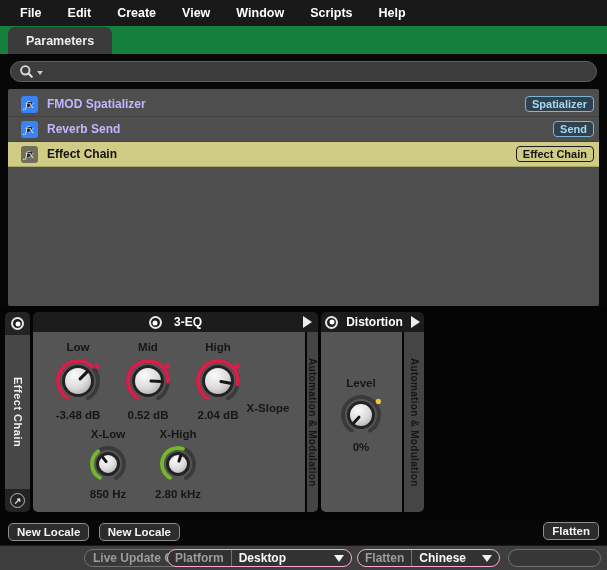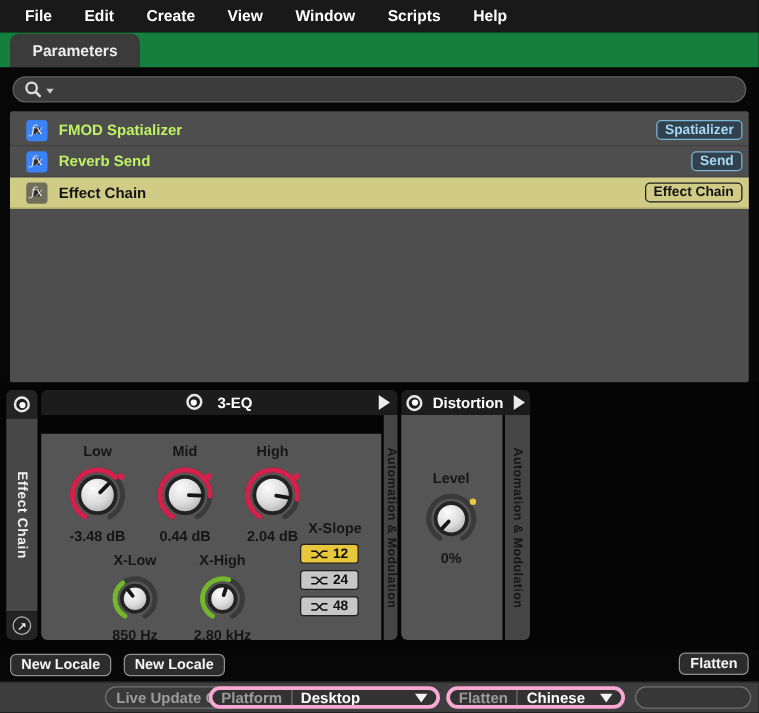--- a/index.html
+++ b/index.html
@@ -33,21 +33,21 @@
   
   .list { position:absolute; left:8px; top:35px; width:591px; height:217px; background:#4e4e4e;
           border-radius:2px; padding-top:3px; }
   .row { height:25px; display:flex; align-items:center; padding-left:13px; position:relative;
          border-bottom:1px solid #424242; }
   .row.selected { background:#d0cc86; border-bottom:1px solid #aaa868; }
   .fx-icon { width:17px; height:17px; background:#2b2b2b; border:6px solid #3b82f6; border-radius:3px;
              display:flex; align-items:center; justify-content:center; color:#e2e2e2;
              font-family:"DejaVu Serif", serif; font-style:italic; font-size:10px; flex:0 0 auto; }
   .row.selected .fx-icon { border-color:#6f6f5a; }
-  .row-name { margin-left:9px; font-weight:bold; font-size:12px; color:#bef264; }
+  .row-name { margin-left:9px; font-weight:bold; font-size:12px; color:#c4b5fd; }
   .row.selected .row-name { color:#141414; }
   .badge { position:absolute; right:5px; top:50%; transform:translateY(-50%); padding:1px 6px;
            border-radius:4px; font-weight:bold; font-size:11px; white-space:nowrap; }
   .badge.blue { color:#a5d8f3; border:1px solid #7cb6d6; background:#31424e; }
   .badge.dark { color:#141414; border:1px solid #1c1c1c; background:transparent; }
 
   
   .deck { position:absolute; left:0; top:252px; width:607px; height:214px; background:#050505; }
 
   .rack { position:absolute; left:5px; top:6px; width:25px; height:200px; display:flex; flex-direction:column; }
@@ -64,29 +64,29 @@
                   width:5px; height:5px; border-radius:50%; background:#fff; }
   .open-circle { width:15px; height:15px; border:1.5px solid #b5b5b5; border-radius:50%;
                  display:flex; align-items:center; justify-content:center; color:#eaeaea;
                  font-size:9px; font-weight:bold; }
 
   .unit { position:absolute; top:6px; height:200px; display:flex; flex-direction:column; }
   .unit.eq   { left:33px;  width:285px; }
   .unit.dist { left:321px; width:103px; }
   .unit-header { height:20px; background:#1c1c1c; border-radius:5px 5px 0 0; position:relative;
                  display:flex; align-items:center; }
-  .header-center { position:absolute; left:0; right:0; display:flex; align-items:flex-start;
+  .header-center { position:absolute; left:0; right:0; display:flex; align-items:flex-end;
                    justify-content:center; gap:12px; }
   .unit-title { color:#fff; font-weight:bold; font-size:12px; }
   .fold { width:0; height:0; border-top:6px solid transparent; border-bottom:6px solid transparent;
           border-left:9px solid #ececec; }
   .fold.r6 { position:absolute; right:6px; top:4px; }
   .unit-content { flex:1; display:flex; }
   .unit-body { background:#555; position:relative; border-radius:0 0 0 5px; }
-  .unit.eq .unit-body { width:286px;margin-top:15px; }
+  .unit.eq .unit-body { width:286px; }
   .unit.dist .unit-body { width:81px; }
   .gapcol { width:2px; background:#050505; }
   .drawer { flex:1; background:#454545; border-radius:0 0 5px 0; display:flex; align-items:center;
             justify-content:center; }
 
   .knob-group { position:absolute; width:64px; display:flex; flex-direction:column; align-items:center; gap:0px; }
   .knob-label, .knob-value { font-weight:bold; font-size:11.5px; color:#161616; height:14px; line-height:14px; }
 
   .slope-label { position:absolute; left:203px; top:70px; width:64px; text-align:center;
                  font-weight:bold; font-size:11.5px; color:#161616; }
@@ -102,21 +102,21 @@
          font-weight:bold; font-size:11.5px; padding:0 8px; display:inline-flex; align-items:center;
          font-family:"Liberation Sans", sans-serif; margin-right:5px; }
   .btn.right { position:absolute; right:0; margin:0; }
 
   
   .footer { position:absolute; left:0; top:545px; width:607px; height:25px; background:#3e3e3e;
             border-top:1px solid #1a1a1a; }
   .chip { position:absolute; left:84px; top:3px; height:18px; padding:0 8px; border:1px solid #707070;
           border-radius:9px; color:#9c9c9c; font-weight:bold; font-size:12px; display:flex;
           align-items:center; background:#3a3a3a; }
-  .select { position:absolute; top:3px; height:18px; background:#323232; border:3px solid #f9a8d4;
+  .select { position:absolute; top:3px; height:18px; background:#323232; border:1px solid #f9a8d4;
             border-radius:9px; display:flex; align-items:center; overflow:hidden; }
   .select.platform { left:167px; width:185px; }
   .select.locale   { left:357px; width:143px; }
   .sel-label { padding:0 7px; color:#9c9c9c; font-weight:bold; font-size:12px; }
   .sel-div { width:1px; align-self:stretch; background:#707070; }
   .sel-value { padding:0 7px; color:#fafafa; font-weight:bold; font-size:12px; flex:1; }
   .caret-dn { width:0; height:0; border-left:5px solid transparent; border-right:5px solid transparent;
               border-top:7px solid #f2f2f2; margin-right:7px; }
   .status-box { position:absolute; left:508px; top:3px; width:93px; height:18px; border:1px solid #707070;
                 border-radius:9px; background:#373737; }
@@ -218,21 +218,21 @@
                     <stop offset="55%" stop-color="#dcdcdc"></stop>
                     <stop offset="100%" stop-color="#a6a6a6"></stop>
                   </radialGradient>
                 </defs>
                 <path d="M 17.00 44.32 A 20 20 0 1 1 37.00 44.32" stroke="#3a3a3a" stroke-width="4" fill="none" stroke-linecap="round"></path>
                 <path d="M 17.00 44.32 A 20 20 0 1 1 46.99 27.70" stroke="#d4204a" stroke-width="4" fill="none" stroke-linecap="round"></path>
                 <circle cx="27" cy="27" r="14.5" fill="url(#kg1)" stroke="#232323" stroke-width="3"></circle>
                 <line x1="30.00" y1="27.10" x2="39.49" y2="27.44" stroke="#161616" stroke-width="3" stroke-linecap="round"></line>
                 <circle cx="45.91" cy="12.22" r="2.6" fill="#d4204a"></circle>
               </svg>
-              <div class="knob-value">0.44 dB</div>
+              <div class="knob-value">0.52 dB</div>
             </div>
           <div class="knob-group" style="left:153px; top:8px;">
               <div class="knob-label">High</div>
               <svg width="54" height="54" viewBox="0 0 54 54">
                 <defs>
                   <radialGradient id="kg2" cx="38%" cy="30%" r="80%">
                     <stop offset="0%" stop-color="#fbfbfb"></stop>
                     <stop offset="55%" stop-color="#dcdcdc"></stop>
                     <stop offset="100%" stop-color="#a6a6a6"></stop>
                   </radialGradient>
@@ -274,40 +274,20 @@
                 </defs>
                 <path d="M 15.00 36.86 A 16 16 0 1 1 31.00 36.86" stroke="#3a3a3a" stroke-width="4" fill="none" stroke-linecap="round"></path>
                 <path d="M 15.00 36.86 A 16 16 0 0 1 27.94 7.78" stroke="#74b62e" stroke-width="4" fill="none" stroke-linecap="round"></path>
                 <circle cx="23" cy="23" r="10.5" fill="url(#kg4)" stroke="#232323" stroke-width="3"></circle>
                 <line x1="23.93" y1="20.15" x2="25.63" y2="14.92" stroke="#161616" stroke-width="3" stroke-linecap="round"></line>
               </svg>
               <div class="knob-value">2.80 kHz</div>
             </div>
 
           <div class="slope-label">X-Slope</div>
-          <div class="slope-buttons">
-            <button class="slope-btn selected">
-              <svg width="15" height="9" viewBox="0 0 15 9">
-                  <path d="M1 2 H5 L10 7 H14 M14 2 H10 L5 7 H1" fill="none" stroke="#111" stroke-width="1.3"></path>
-                </svg>
-              <span>12</span>
-            </button>
-            <button class="slope-btn">
-              <svg width="15" height="9" viewBox="0 0 15 9">
-                  <path d="M1 2 H5 L10 7 H14 M14 2 H10 L5 7 H1" fill="none" stroke="#111" stroke-width="1.3"></path>
-                </svg>
-              <span>24</span>
-            </button>
-            <button class="slope-btn">
-              <svg width="15" height="9" viewBox="0 0 15 9">
-                  <path d="M1 2 H5 L10 7 H14 M14 2 H10 L5 7 H1" fill="none" stroke="#111" stroke-width="1.3"></path>
-                </svg>
-              <span>48</span>
-            </button>
-          </div>
         </div>
         <div class="gapcol"></div>
         <div class="drawer">
           <span class="v-text-dark">Automation &amp; Modulation</span>
         </div>
       </div>
     </div>
 
     <div class="unit dist">
       <div class="unit-header" style="padding:0 4px;">

